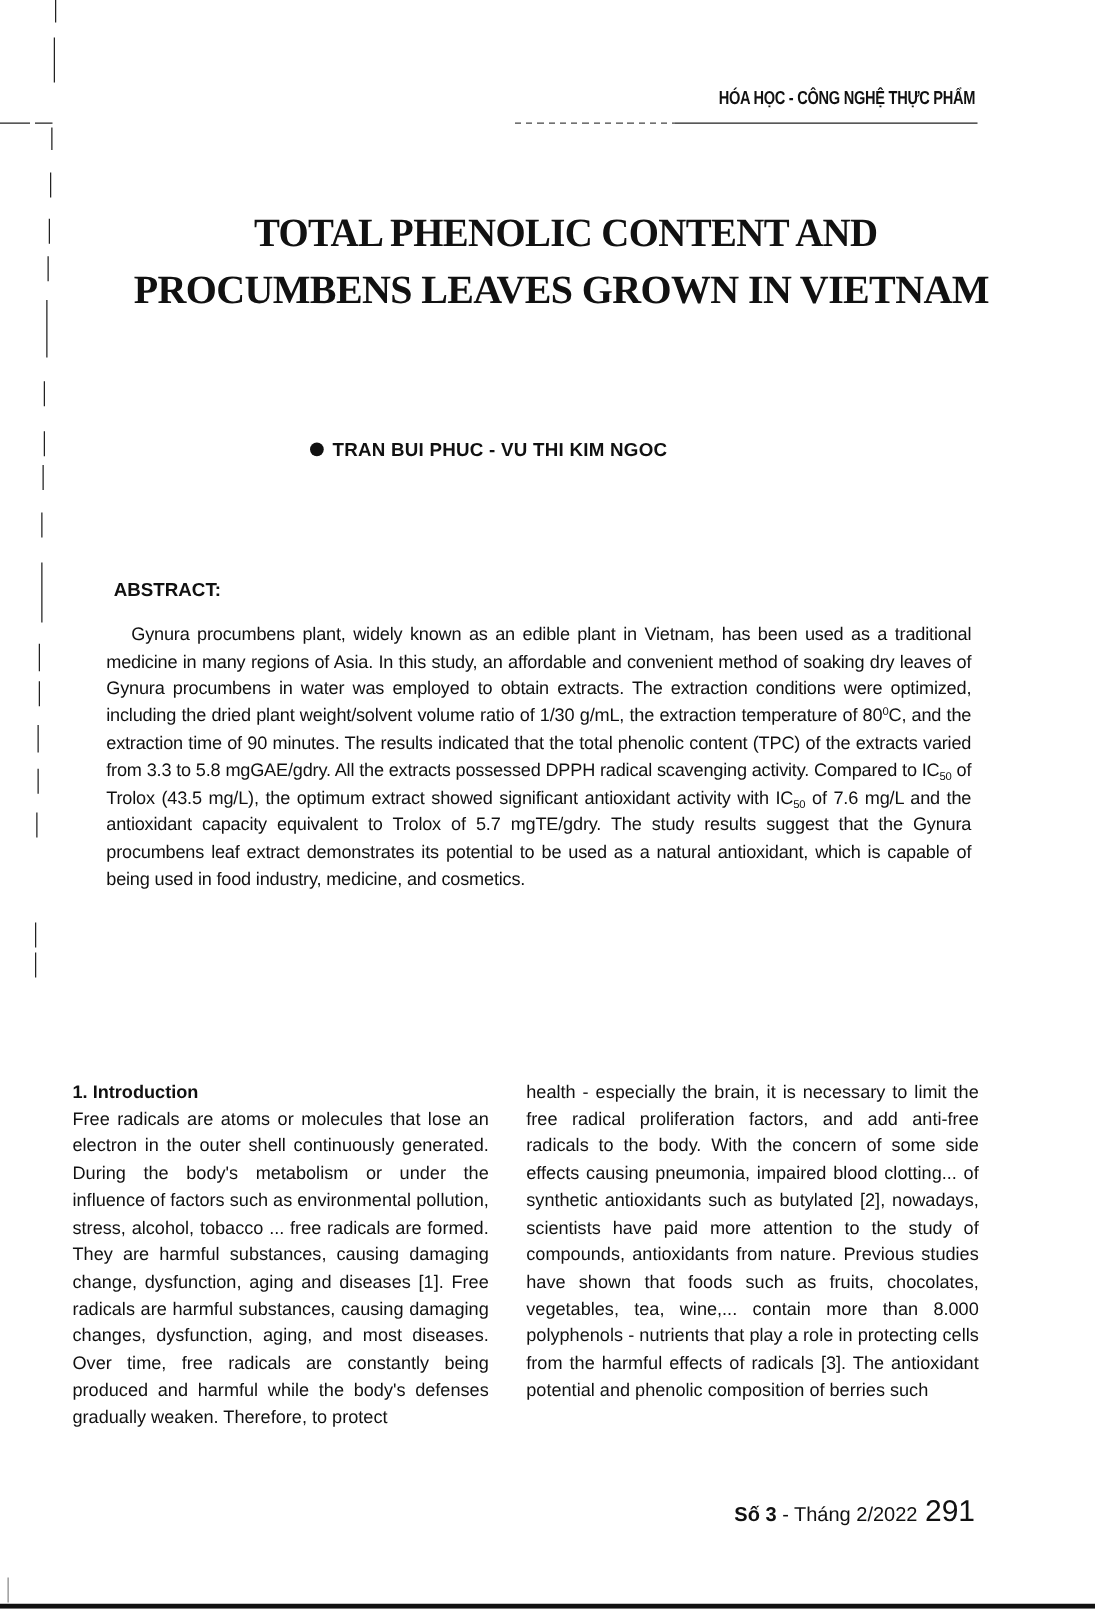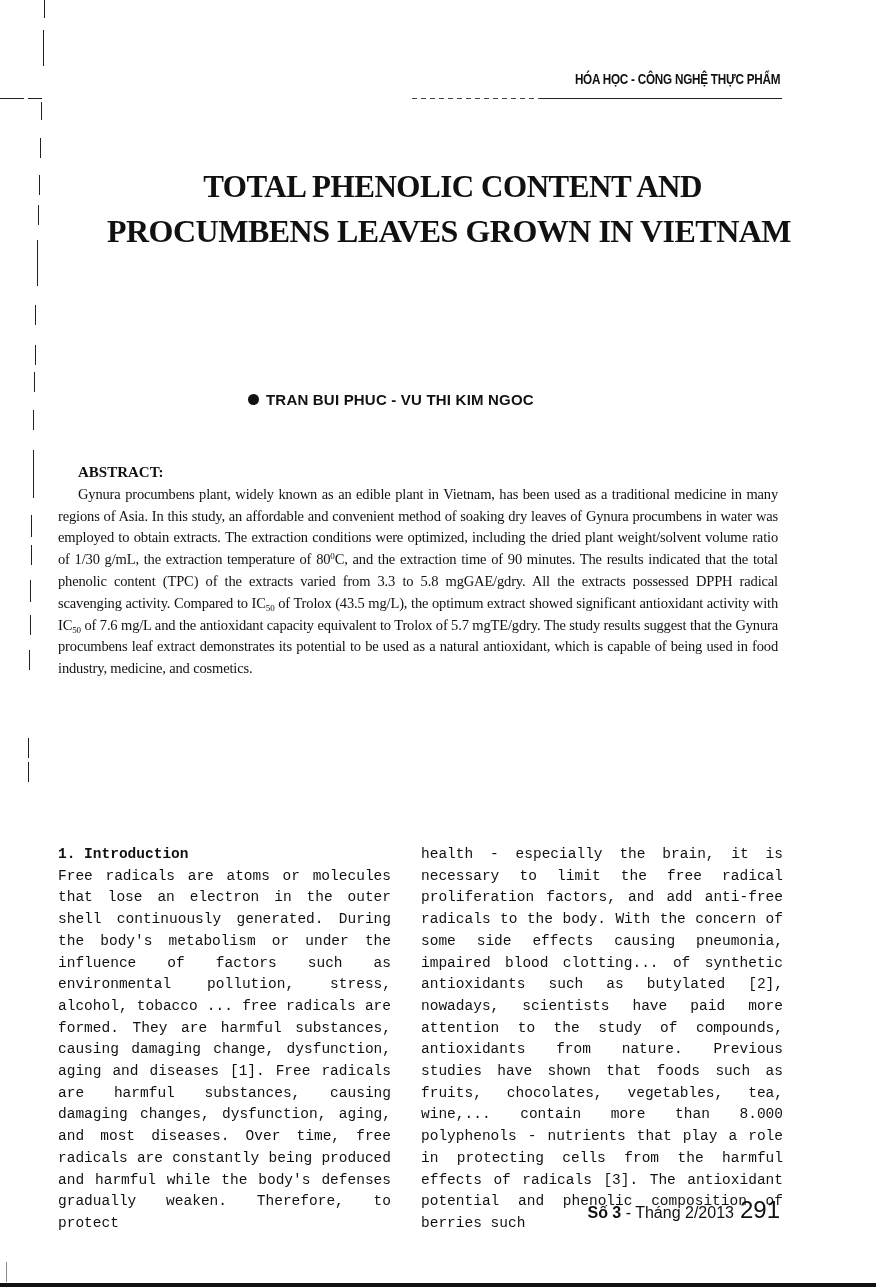--- a/index.html
+++ b/index.html
@@ -20,36 +20,36 @@
     position: absolute; left: 0; width: 876px; top: 164px;
     font-family: "Liberation Serif", serif; font-weight: 700; font-size: 32px; line-height: 45px;
     text-align: center; letter-spacing: -0.5px;
   }
   .title .l1 { display: block; padding-left: 30px; transform: scaleX(0.97); }
   .title .l2 { display: block; padding-left: 0px; }
   .title .l3 { display: block; padding-left: 22px; }
   .authors {
     position: absolute; top: 352px; left: 248px;
     font-family: "Liberation Sans", sans-serif; font-size: 15px; font-weight: 700;
-    letter-spacing: 0.2px; color: #111; margin-top: 39px;
+    letter-spacing: 0.2px; color: #111;
   }
   .bullet { display: inline-block; width: 11px; height: 11px; border-radius: 50%; background: #111; margin-right: 7px; vertical-align: 0px; }
   .abstract {
-    position: absolute; left: 58px; top: 462px; width: 720px;
-    font-family: Liberation Serif, serif; font-size: 14.5px; line-height: 21.8px;
+    position: absolute; left: 71px; top: 462px; width: 720px;
+    font-family: Liberation Sans, sans-serif; font-size: 14.5px; line-height: 21.8px;
     text-align: justify;
   }
   .abstract .heading { font-weight: 700; font-size: 15px; display: block; margin-bottom: 0px; padding-left: 20px; }
-  .abstract p { margin: 0; text-indent: 20px; letter-spacing: -0.15px; }
+  .abstract p { margin: 14px; text-indent: 20px; letter-spacing: -0.15px; }
   .abstract .kw { font-weight: 700; }
   sub { font-size: 9px; vertical-align: -3px; line-height: 0; }
   sup { font-size: 9px; vertical-align: 5px; line-height: 0; }
   .col {
-    position: absolute; top: 844px; width: 333px;
-    font-family: Liberation Mono, monospace; font-size: 14.5px; line-height: 21.7px;
+    position: absolute; top: 864px; width: 333px;
+    font-family: Liberation Sans, sans-serif; font-size: 14.5px; line-height: 21.7px;
     text-align: justify;
   }
   .col-left { left: 58px; }
   .col-right { left: 421px; width: 362px; }
   .col h2 { font-size: 14.5px; font-weight: 700; margin: 0; line-height: 21.7px; }
   .col p { margin: 0; text-indent: 0; }
   .col-left p { text-indent: 0px; }
   .footer {
     position: absolute; right: 96px; top: 1196px;
     font-family: "Liberation Sans", sans-serif; font-size: 16px; color: #111;
@@ -104,16 +104,16 @@
 
 <div class="col col-left">
   <h2>1. Introduction</h2>
   <p style="text-indent:0;">Free radicals are atoms or molecules that lose an electron in the outer shell continuously generated. During the body's metabolism or under the influence of factors such as environmental pollution, stress, alcohol, tobacco ... free radicals are formed. They are harmful substances, causing damaging change, dysfunction, aging and diseases [1]. Free radicals are harmful substances, causing damaging changes, dysfunction, aging, and most diseases. Over time, free radicals are constantly being produced and harmful while the body's defenses gradually weaken. Therefore, to protect</p>
 </div>
 <div class="col col-right">
   <p>health - especially the brain, it is necessary to limit the free radical proliferation factors, and add anti-free radicals to the body. With the concern of some side effects causing pneumonia, impaired blood clotting... of synthetic antioxidants such as butylated [2], nowadays, scientists have paid more attention to the study of compounds, antioxidants from nature. Previous studies have shown that foods such as fruits, chocolates, vegetables, tea, wine,... contain more than 8.000 polyphenols - nutrients that play a role in protecting cells from the harmful effects of radicals [3]. The antioxidant potential and phenolic composition of berries such</p>
 </div>
 
 <div class="footer">
-  <span class="issue">Số 3</span><span> - Tháng 2/2013</span><span class="page">291</span>
+  <span class="issue">Số 3</span><span> - Tháng 2/2022</span><span class="page">291</span>
 </div>
 
 <div class="bottom-bar"></div>
 
 </body></html>

